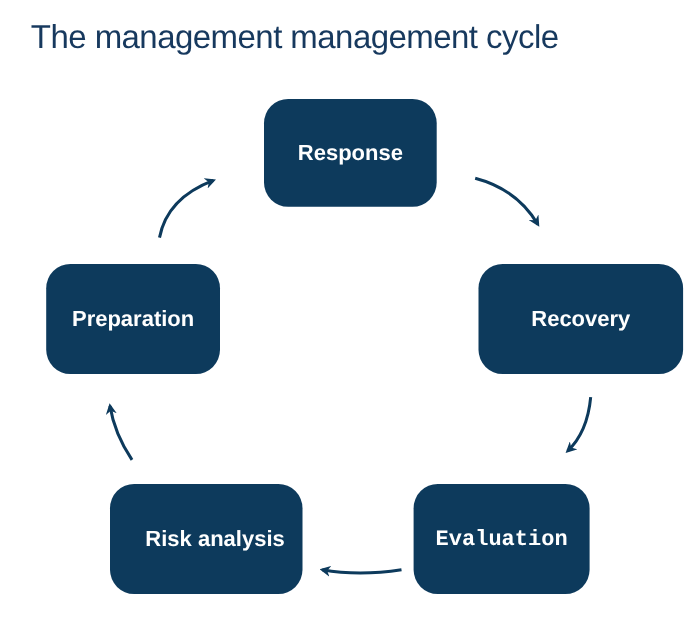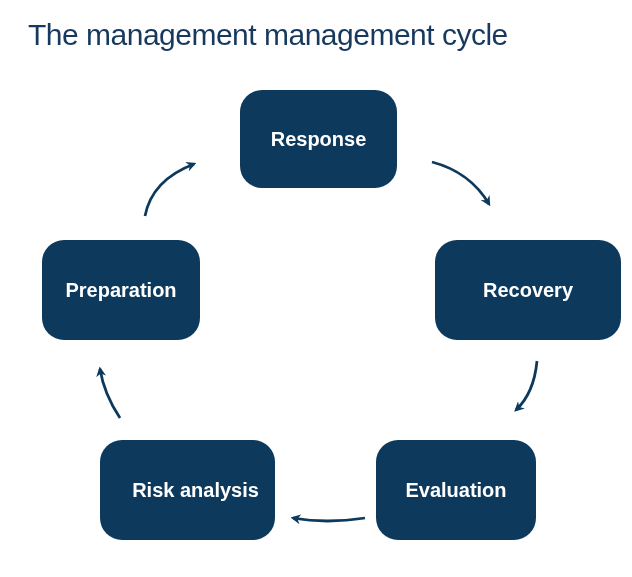--- a/index.html
+++ b/index.html
@@ -34,21 +34,21 @@
     justify-content: center;
     color: #ffffff;
     font-size: 20px;
     font-weight: bold;
     text-align: center;
   }
   .box-response    { left: 240px; top:  90px; width: 157px; height:  98px; }
   .box-preparation { left:  42px; top: 240px; width: 158px; height: 100px; }
   .box-recovery    { left: 435px; top: 240px; width: 186px; height: 100px; }
   .box-risk        { left: 100px; top: 440px; width: 159px; height: 100px; padding-left: 16px; }
-  .box-evaluation  { left: 376px; top: 440px; width: 160px; height: 100px; }
+  .box-evaluation  { left: 376px; top: 440px; width: 160px; height: 100px; font-family: Liberation Mono, monospace; }
   .arrow-layer {
     position: absolute;
     left: 0; top: 0;
     width: 632px;
     height: 577px;
     pointer-events: none;
   }
 </style>
 </head>
 <body>

